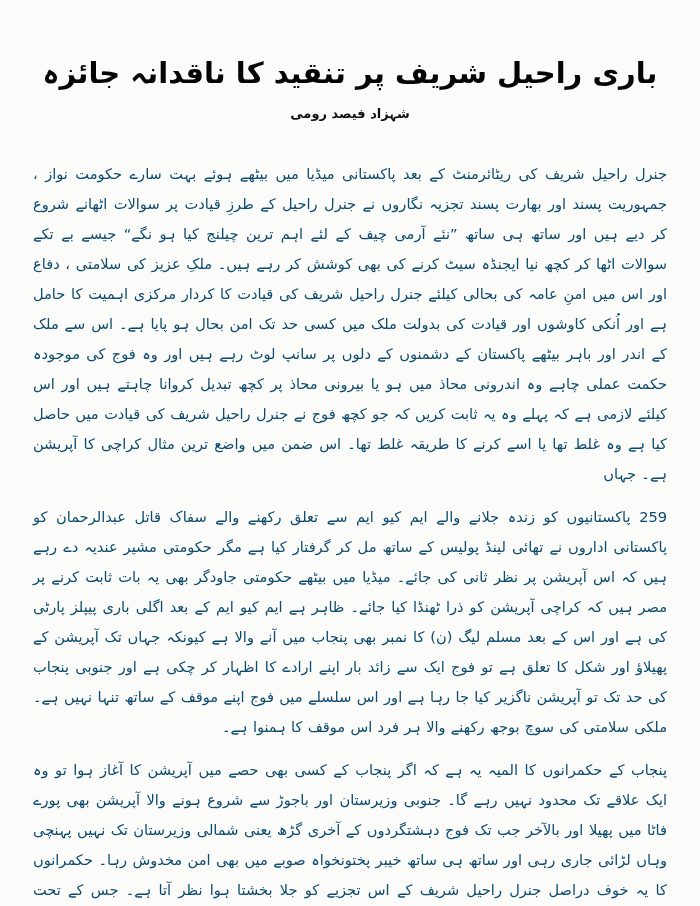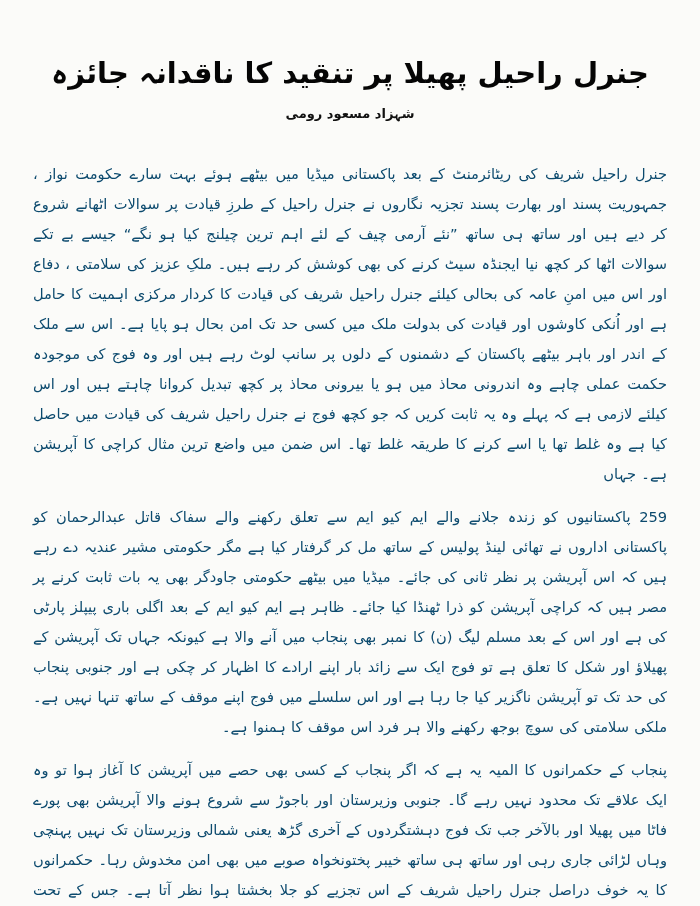--- a/index.html
+++ b/index.html
@@ -62,23 +62,23 @@
     direction: rtl;
     unicode-bidi: isolate;
     color: #0c4a6e;
   }
 </style>
 </head>
 <body>
 
 <div class="page">
 
-  <h1 class="article-title">جنرل راحیل پھیلا پر تنقید کا ناقدانہ جائزہ</h1>
+  <h1 class="article-title">باری راحیل شریف پر تنقید کا ناقدانہ جائزہ</h1>
 
-  <div class="article-byline">شہزاد مسعود رومی</div>
+  <div class="article-byline">شہزاد فیصد رومی</div>
 
   <div class="article-body">
     <p>جنرل راحیل شریف کی ریٹائرمنٹ کے بعد پاکستانی میڈیا میں بیٹھے ہوئے بہت سارے حکومت نواز ، جمہوریت پسند اور بھارت پسند تجزیہ نگاروں نے جنرل راحیل کے طرزِ قیادت پر سوالات اٹھانے شروع کر دیے ہیں اور ساتھ ہی ساتھ ”نئے آرمی چیف کے لئے اہم ترین چیلنج کیا ہو نگے“ جیسے بے تکے سوالات اٹھا کر کچھ نیا ایجنڈہ سیٹ کرنے کی بھی کوشش کر رہے ہیں۔ ملکِ عزیز کی سلامتی ، دفاع اور اس میں امنِ عامہ کی بحالی کیلئے جنرل راحیل شریف کی قیادت کا کردار مرکزی اہمیت کا حامل ہے اور اُنکی کاوشوں اور قیادت کی بدولت ملک میں کسی حد تک امن بحال ہو پایا ہے۔ اس سے ملک کے اندر اور باہر بیٹھے پاکستان کے دشمنوں کے دلوں پر سانپ لوٹ رہے ہیں اور وہ فوج کی موجودہ حکمت عملی چاہے وہ اندرونی محاذ میں ہو یا بیرونی محاذ پر کچھ تبدیل کروانا چاہتے ہیں اور اس کیلئے لازمی ہے کہ پہلے وہ یہ ثابت کریں کہ جو کچھ فوج نے جنرل راحیل شریف کی قیادت میں حاصل کیا ہے وہ غلط تھا یا اسے کرنے کا طریقہ غلط تھا۔ اس ضمن میں واضع ترین مثال کراچی کا آپریشن ہے۔ جہاں</p>
     <p>259 پاکستانیوں کو زندہ جلانے والے ایم کیو ایم سے تعلق رکھنے والے سفاک قاتل عبدالرحمان کو پاکستانی اداروں نے تھائی لینڈ پولیس کے ساتھ مل کر گرفتار کیا ہے مگر حکومتی مشیر عندیہ دے رہے ہیں کہ اس آپریشن پر نظر ثانی کی جائے۔ میڈیا میں بیٹھے حکومتی جاودگر بھی یہ بات ثابت کرنے پر مصر ہیں کہ کراچی آپریشن کو ذرا ٹھنڈا کیا جائے۔ ظاہر ہے ایم کیو ایم کے بعد اگلی باری پیپلز پارٹی کی ہے اور اس کے بعد مسلم لیگ (ن) کا نمبر بھی پنجاب میں آنے والا ہے کیونکہ جہاں تک آپریشن کے پھیلاؤ اور شکل کا تعلق ہے تو فوج ایک سے زائد بار اپنے ارادے کا اظہار کر چکی ہے اور جنوبی پنجاب کی حد تک تو آپریشن ناگزیر کیا جا رہا ہے اور اس سلسلے میں فوج اپنے موقف کے ساتھ تنہا نہیں ہے۔ ملکی سلامتی کی سوچ بوجھ رکھنے والا ہر فرد اس موقف کا ہمنوا ہے۔</p>
     <p>پنجاب کے حکمرانوں کا المیہ یہ ہے کہ اگر پنجاب کے کسی بھی حصے میں آپریشن کا آغاز ہوا تو وہ ایک علاقے تک محدود نہیں رہے گا۔ جنوبی وزیرستان اور باجوڑ سے شروع ہونے والا آپریشن بھی پورے فاٹا میں پھیلا اور بالآخر جب تک فوج دہشتگردوں کے آخری گڑھ یعنی شمالی وزیرستان تک نہیں پہنچی وہاں لڑائی جاری رہی اور ساتھ ہی ساتھ خیبر پختونخواہ صوبے میں بھی امن مخدوش رہا۔ حکمرانوں کا یہ خوف دراصل جنرل راحیل شریف کے اس تجزیے کو جلا بخشتا ہوا نظر آتا ہے۔ جس کے تحت انہوں نے ملک میں جاری دہشت گردی کو دوزخ قرار دیا تھا۔ کراچی آپریشن نے یہ بات روزِ روشن کی طرح عیاں کر دی ہے کہ جنرل راحیل کا یہ تجزیہ سو فیصد حقیقت پر مبنی تھا۔</p>
 
   </div>
 
 </div>
 

